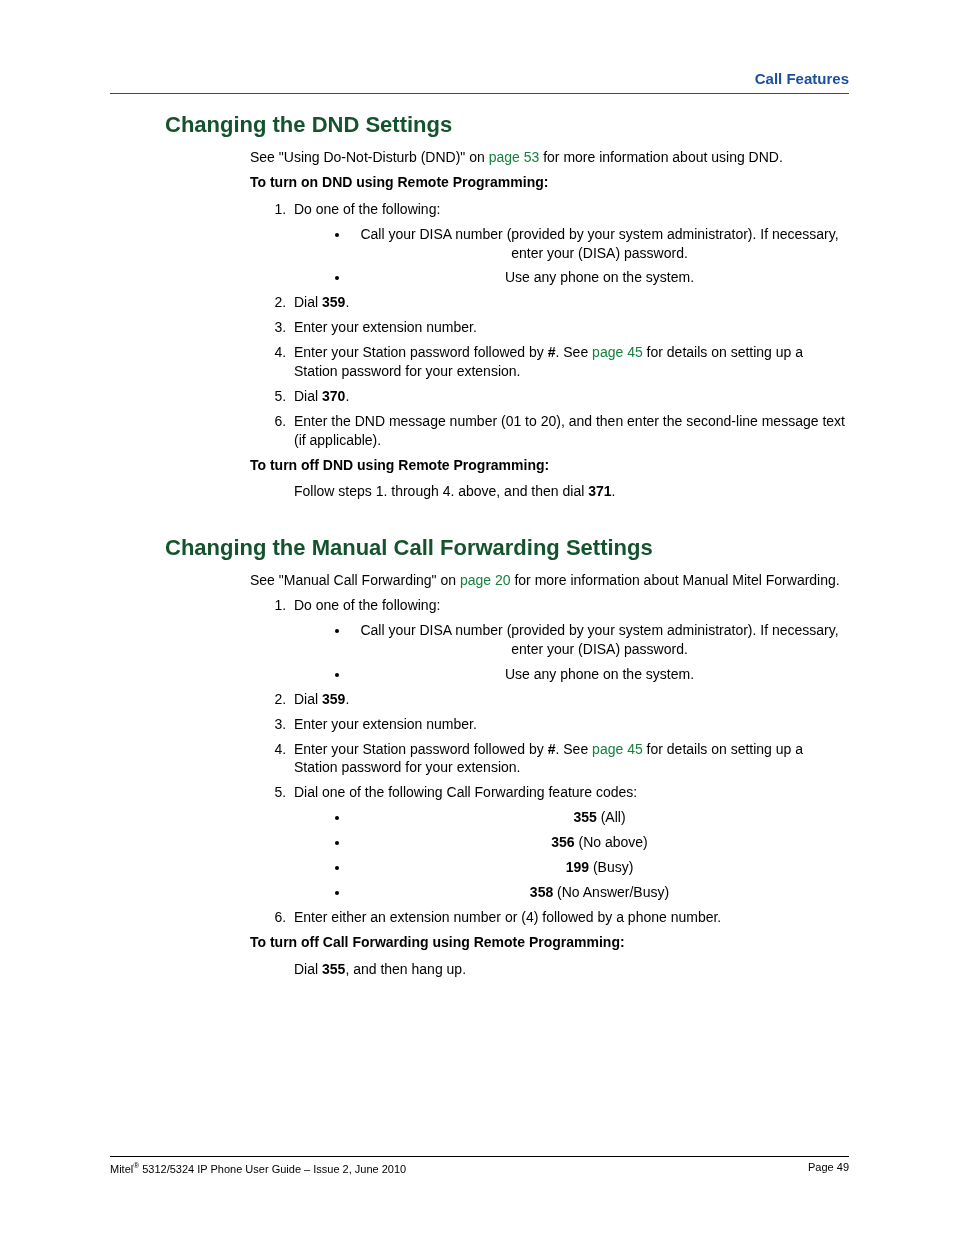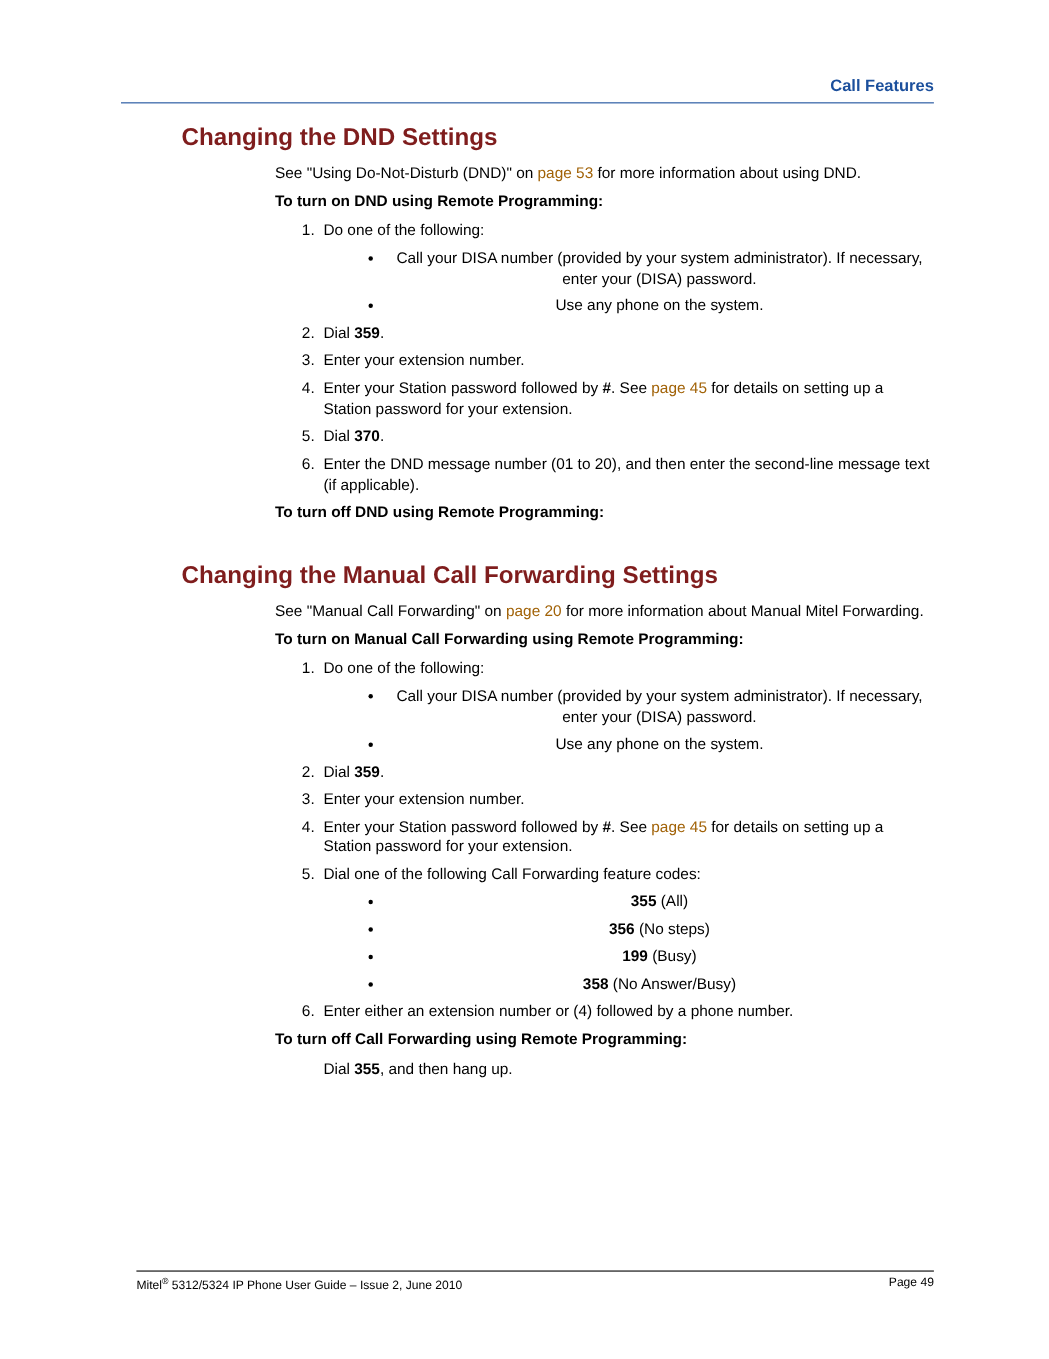--- a/index.html
+++ b/index.html
@@ -19,21 +19,21 @@
   .header-area {
     text-align: right;
     font-weight: bold;
     color: #1b4f9c;
     font-size: 15px;
     padding-bottom: 6px;
     border-bottom: 1.5px solid #1b4f9c;
     margin-bottom: 18px;
   }
   h2.section-title {
-    color: #7f1d1d;
+    color: #14532d;
     font-size: 22px;
     font-weight: bold;
     margin: 0 0 10px 55px;
   }
   .body-indent {
     margin-left: 140px;
     margin-right: 0;
     font-size: 14px;
     line-height: 1.35;
   }
@@ -55,35 +55,35 @@
   ul {
     list-style-type: disc;
     margin: 6px 0;
     padding-left: 56px;
     text-align: center;
   }
   ul > li {
     margin-bottom: 6px;
   }
   .link {
-    color: #a16207;
+    color: #15803d;
   }
   .bold {
     font-weight: bold;
   }
   .indent-p {
     margin-left: 44px;
   }
   .section-gap {
     height: 28px;
   }
   .footer {
     position: absolute;
     bottom: 60px;
-    left: 124px;
+    left: 110px;
     right: 105px;
     border-top: 1px solid #000;
     padding-top: 4px;
     font-size: 11px;
     display: flex;
     justify-content: space-between;
   }
   .footer-left sup {
     font-size: 8px;
   }
@@ -121,53 +121,55 @@
       <li>
         <span>Enter your Station password followed by </span><span class="bold">#</span><span>. See </span><span class="link">page 45</span><span> for details on setting up a Station password for your extension.</span>
       </li>
       <li>
         <span>Dial </span><span class="bold">370</span><span>.</span>
       </li>
       <li>Enter the DND message number (01 to 20), and then enter the second-line message text (if applicable).</li>
     </ol>
 
     <p class="sub-heading">To turn off DND using Remote Programming:</p>
+    <p class="indent-p">
+      <span>Follow steps 1. through 4. above, and then dial </span><span class="bold">371</span><span>.</span>
+    </p>
   </div>
 
   <div class="section-gap"></div>
 
   <h2 class="section-title">Changing the Manual Call Forwarding Settings</h2>
 
   <div class="body-indent">
     <p>
       <span>See "Manual Call Forwarding" on </span><span class="link">page 20</span><span> for more information about Manual Mitel Forwarding.</span>
     </p>
 
-    <p class="sub-heading">To turn on Manual Call Forwarding using Remote Programming:</p>
 
     <ol>
       <li>
         <span>Do one of the following:</span>
         <ul>
           <li>Call your DISA number (provided by your system administrator). If necessary, enter your (DISA) password.</li>
           <li>Use any phone on the system.</li>
         </ul>
       </li>
       <li>
         <span>Dial </span><span class="bold">359</span><span>.</span>
       </li>
       <li>Enter your extension number.</li>
       <li>
         <span>Enter your Station password followed by </span><span class="bold">#</span><span>. See </span><span class="link">page 45</span><span> for details on setting up a Station password for your extension.</span>
       </li>
       <li>
         <span>Dial one of the following Call Forwarding feature codes:</span>
         <ul>
           <li><span class="bold">355</span><span> (All)</span></li>
-          <li><span class="bold">356</span><span> (No steps)</span></li>
+          <li><span class="bold">356</span><span> (No above)</span></li>
           <li><span class="bold">199</span><span> (Busy)</span></li>
           <li><span class="bold">358</span><span> (No Answer/Busy)</span></li>
         </ul>
       </li>
       <li>Enter either an extension number or (4) followed by a phone number.</li>
     </ol>
 
     <p class="sub-heading">To turn off Call Forwarding using Remote Programming:</p>
     <p class="indent-p">
       <span>Dial </span><span class="bold">355</span><span>, and then hang up.</span>

